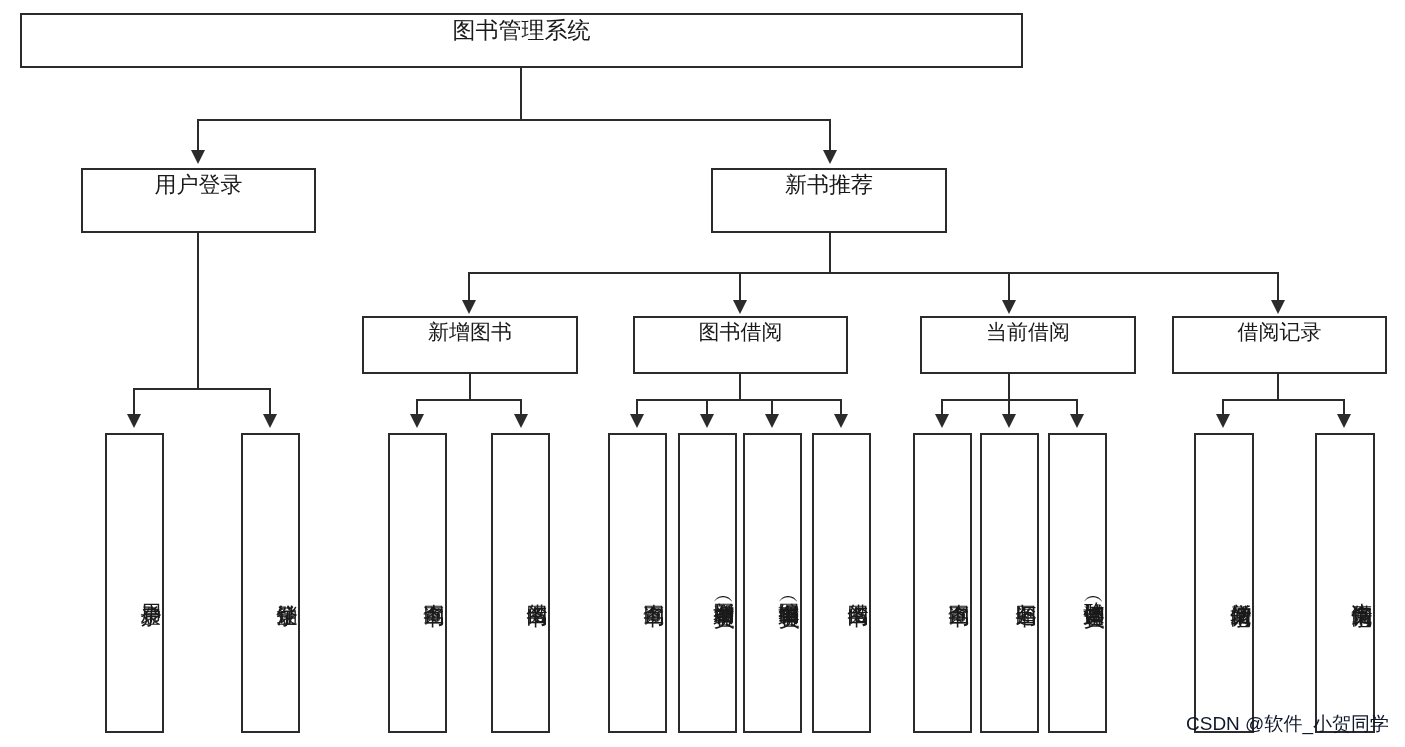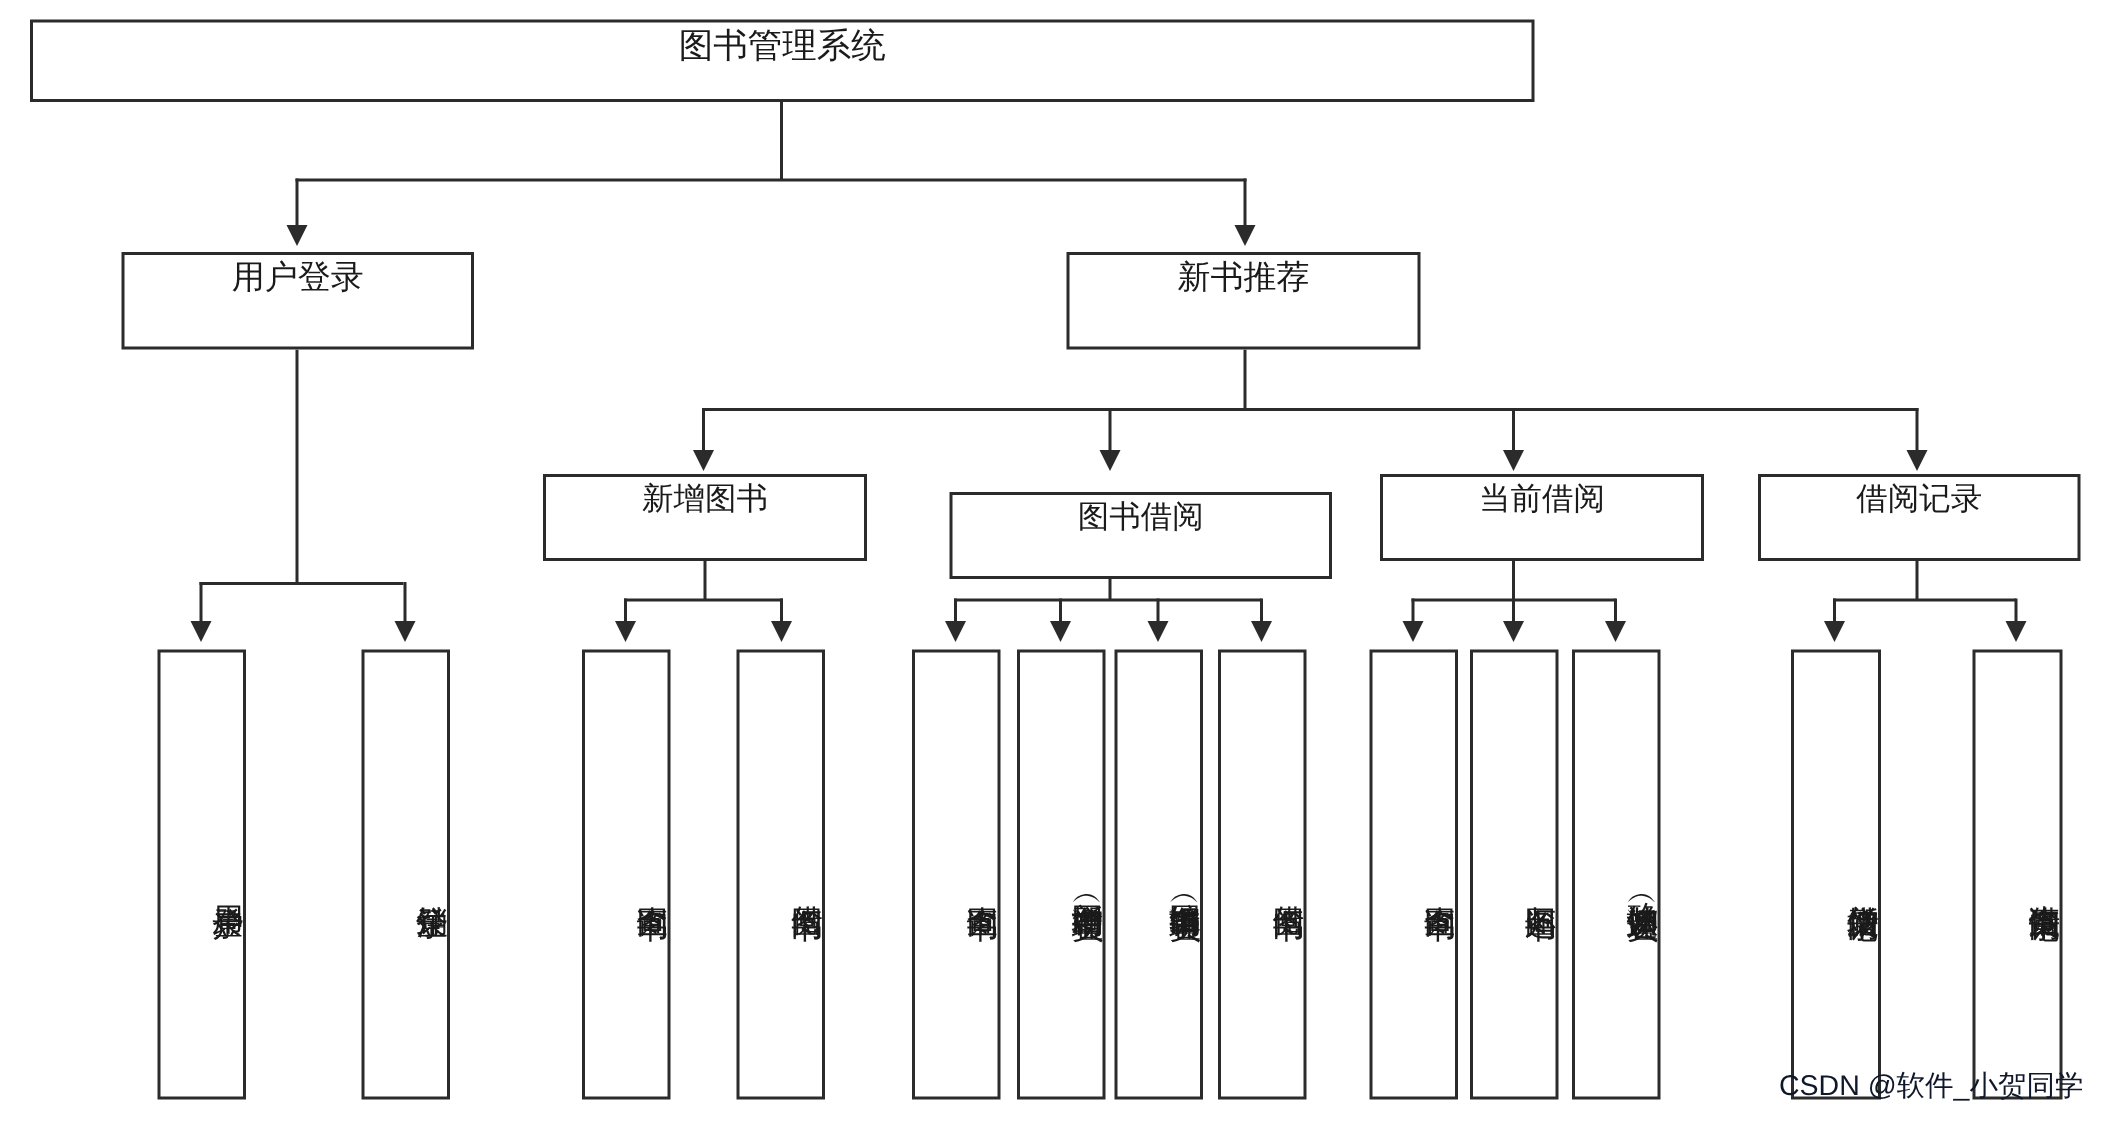--- a/index.html
+++ b/index.html
@@ -119,21 +119,21 @@
   <div class="ln vln" style="left:739px; top:272px; height:30px;"></div>
   <div class="arrow" style="left:733px; top:300px;"></div>
   <div class="ln vln" style="left:1008px; top:272px; height:30px;"></div>
   <div class="arrow" style="left:1002px; top:300px;"></div>
   <div class="ln vln" style="left:1277px; top:272px; height:30px;"></div>
   <div class="arrow" style="left:1271px; top:300px;"></div>
 
   <div class="node lvl3" style="left:362px; top:316px; width:216px; height:58px;">
     <span class="lbl">新增图书</span>
   </div>
-  <div class="node lvl3" style="left:633px; top:328px; width:255px; height:58px;">
+  <div class="node lvl3" style="left:633px; top:316px; width:215px; height:58px;">
     <span class="lbl">图书借阅</span>
   </div>
   <div class="node lvl3" style="left:902px; top:316px; width:216px; height:58px;margin-left:18px;">
     <span class="lbl">当前借阅</span>
   </div>
   <div class="node lvl3" style="left:1172px; top:316px; width:215px; height:58px;">
     <span class="lbl">借阅记录</span>
   </div>
 
   <div class="ln vln" style="left:469px; top:374px; height:26px;"></div>

